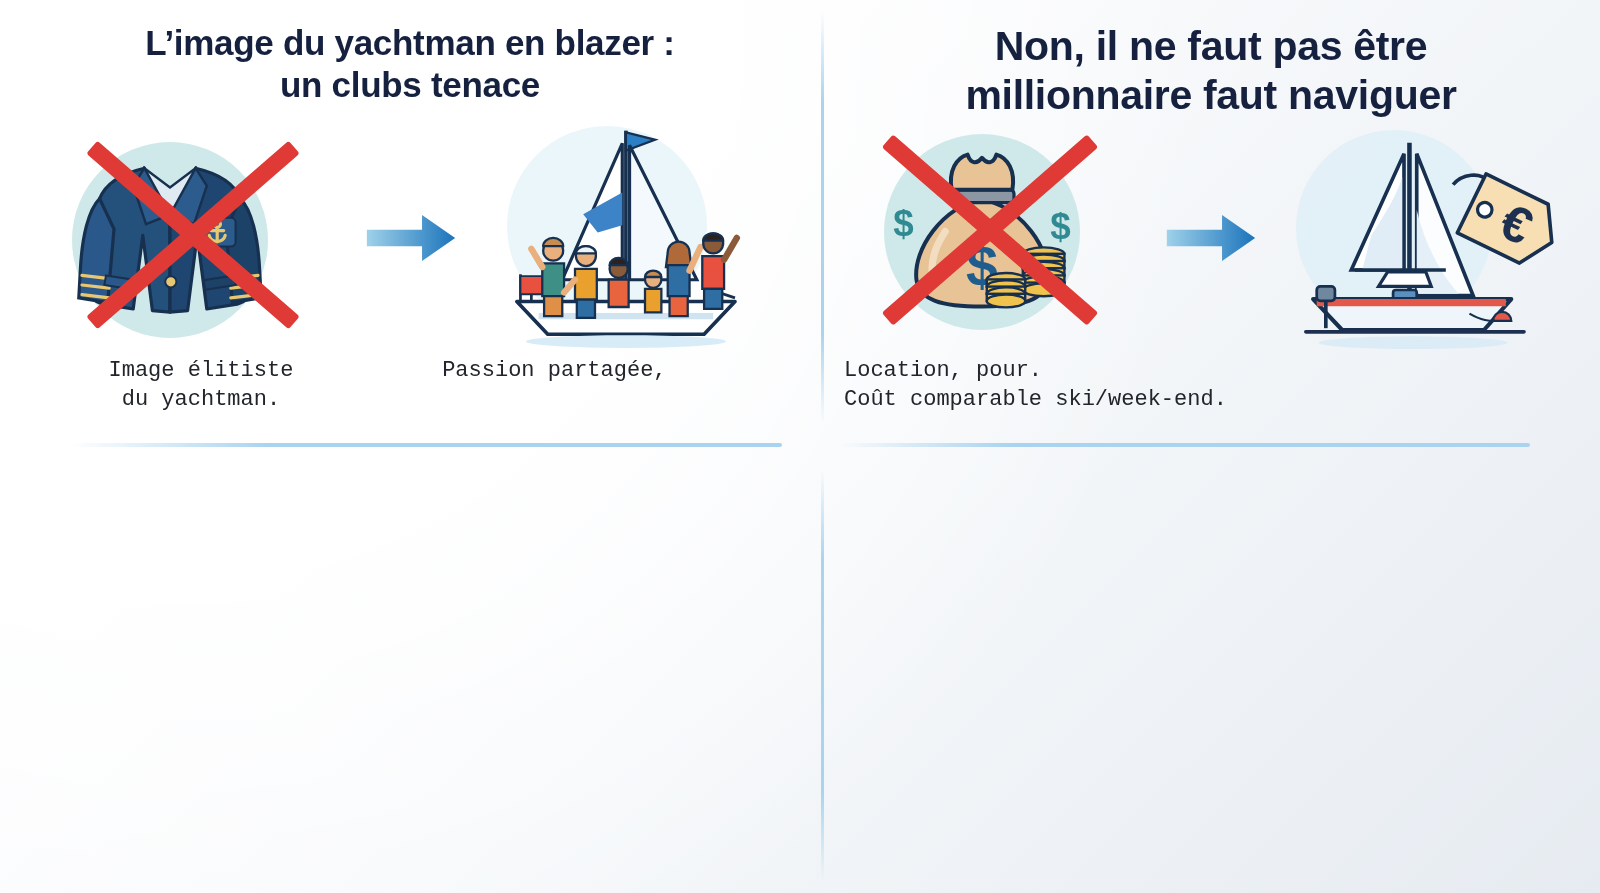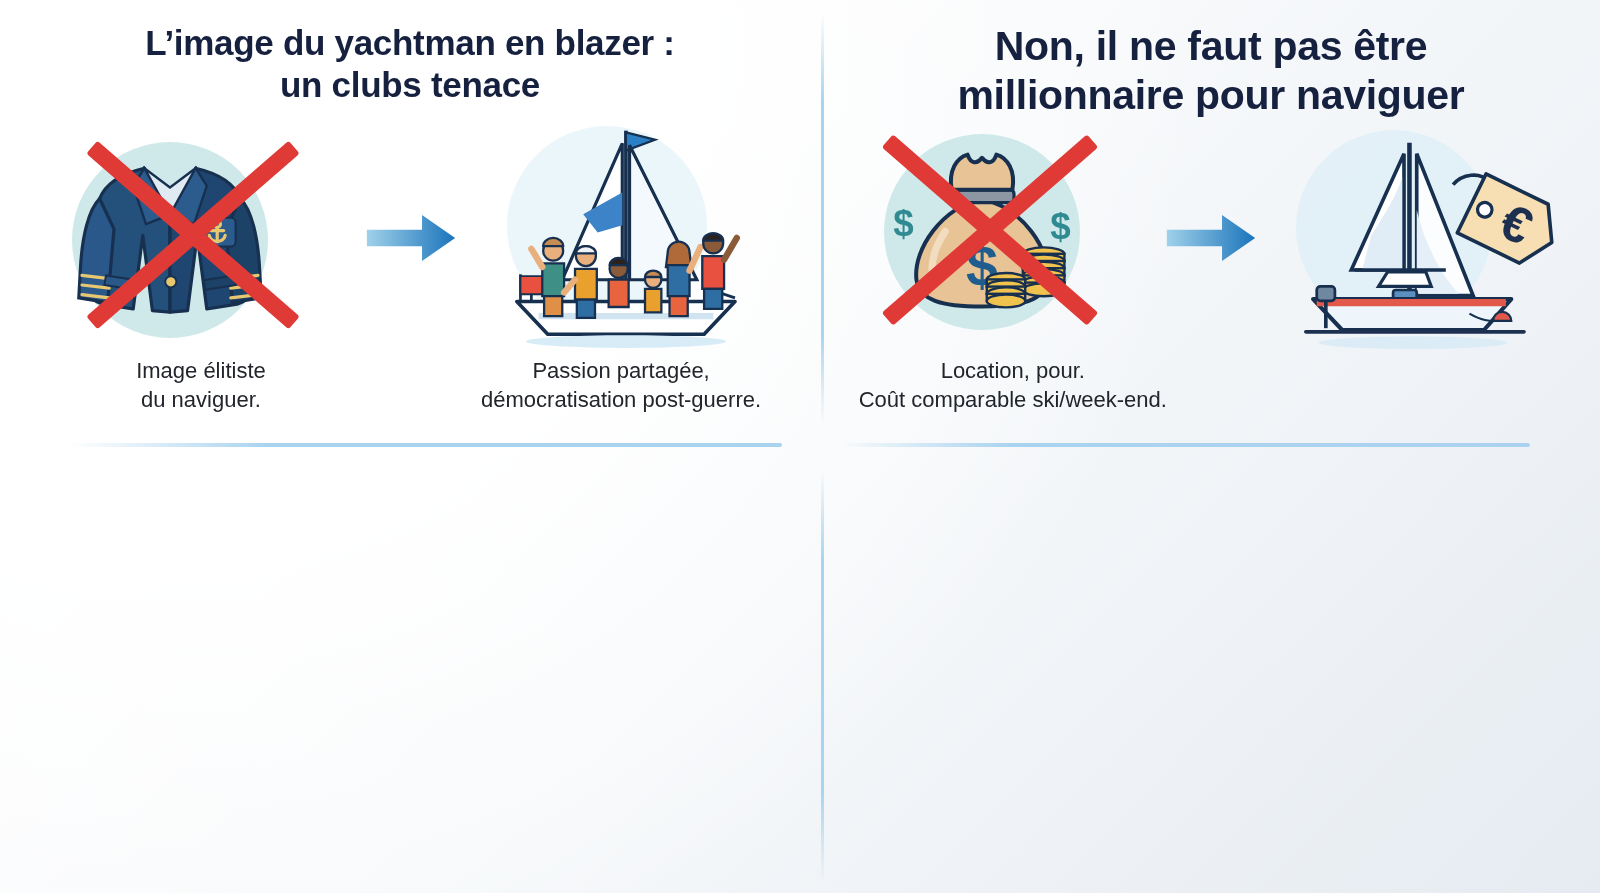--- a/index.html
+++ b/index.html
@@ -57,27 +57,27 @@
   }
   .q1 .scene,.q2 .scene{top:120px;height:235px;}
   .side{position:relative;width:44%;height:100%;}
   .arrowcell{width:12%;display:flex;align-items:center;justify-content:center;}
   
   .caps{
     position:absolute;left:0;right:0;
     display:flex;justify-content:space-between;
     padding:0 22px;box-sizing:border-box;
   }
-  .q1 .caps,.q2 .caps{top:356px;}
+  .q1 .caps,.q2 .caps{top:356px;font-family:Liberation Mono, monospace;}
   .cap{
     width:46%;text-align:center;color:#22252b;
     font-size:22px;line-height:1.33;
   }
   .cap.l{text-align:center;}
-  .cap.r{text-align:center;}
+  .cap.r{text-align:left;}
   .cap span{display:block;white-space:nowrap;}
   .q2 .cap.r span, .q3 .cap.r span, .q4 .cap.r span{font-size:22px;}
   
   .circ{
     position:absolute;border-radius:50%;
   }
   .circ.teal{background:#cfe9ea;}
   .circ.blue{background:#dbeef8;}
   
   .xmark{position:absolute;inset:0;pointer-events:none;}
@@ -224,33 +224,32 @@
             </g>
 
             <ellipse cx="166" cy="240" rx="110" ry="7" fill="#d8ecf8"></ellipse>
           </svg>
         </div>
       </div>
 
       <div class="caps">
         <div class="cap l">
           <span>Image élitiste</span>
-          <span>du naviguer.</span>
+          <span>du yachtman.</span>
         </div>
         <div class="cap r">
           <span>Passion partagée,</span>
-          <span>démocratisation post-guerre.</span>
         </div>
       </div>
     </div>
 
     <div class="quad q2">
       <div class="title">
         <span>Non, il ne faut pas être</span>
-        <span>millionnaire pour naviguer</span>
+        <span>millionnaire faut naviguer</span>
       </div>
 
       <div class="scene">
         <div class="side">
           <div class="circ teal" style="left:34px;top:14px;width:196px;height:196px;"></div>
           <svg viewBox="0 0 300 240" style="position:absolute;left:12px;top:0px;width:240px;height:226px;">
 
             <path d="M150 78 C100 88 64 140 68 178 C71 204 100 212 150 212 C200 212 229 204 232 178 C236 140 200 88 150 78 Z" fill="#e7c395" stroke="#17304f" stroke-width="5"></path>
             <path d="M104 118 C92 136 86 156 88 172" stroke="#f3ddc0" stroke-width="9" stroke-linecap="round" fill="none"></path>
 

